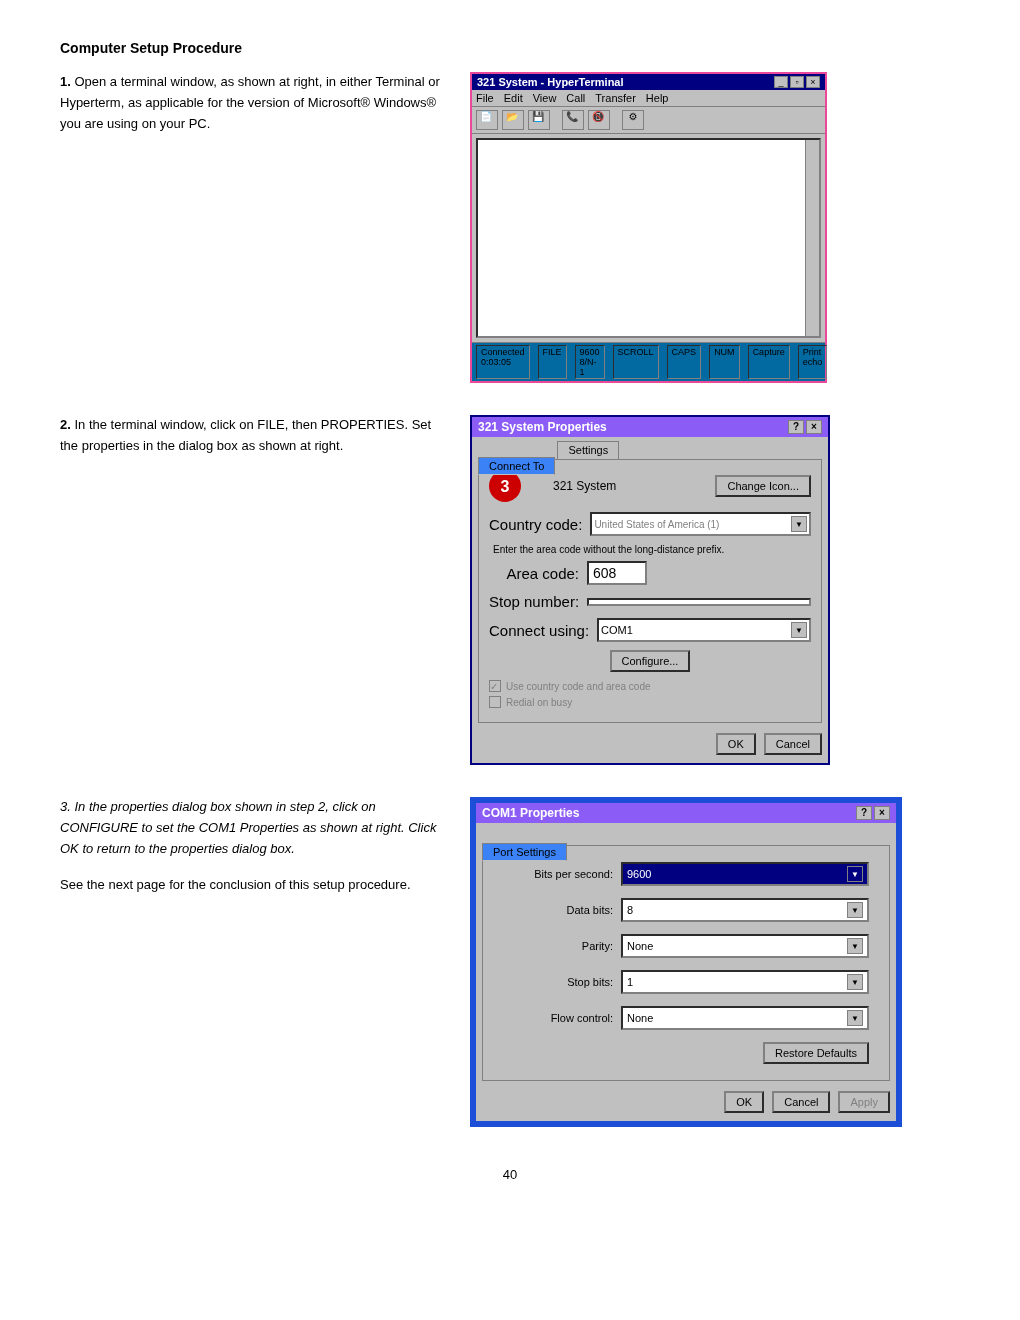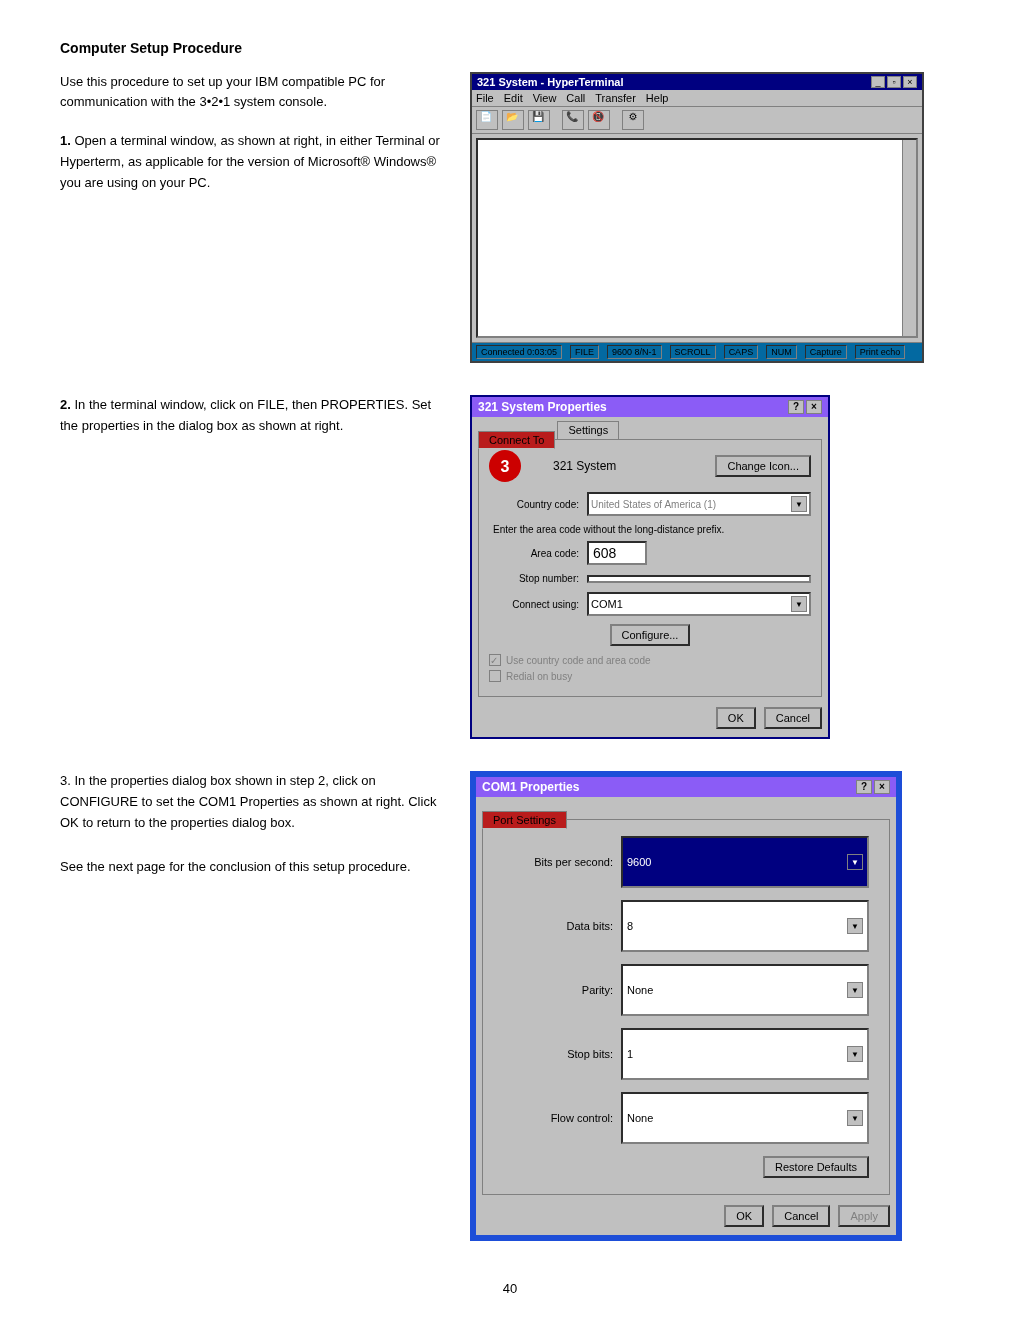--- a/index.html
+++ b/index.html
@@ -52,22 +52,22 @@
 
     
     .page-number {
       text-align: center;
       margin-top: 40px;
       font-size: 13px;
     }
 
     
     .hyperterm-window {
-      border: 2px solid #404040;
-      width: 454px;
+      border: 2px solid #ec4899;
+      width: 357px;
       background: #c0c0c0;
     }
     .hyperterm-titlebar {
       background: #000080;
       color: #fff;
       font-size: 11px;
       padding: 2px 5px;
       display: flex;
       justify-content: space-between;
       align-items: center;
@@ -168,40 +168,40 @@
     }
     .dialog-tab {
       background: #c0c0c0;
       border: 1px solid #808080;
       border-bottom: none;
       padding: 2px 10px;
       font-size: 11px;
       cursor: pointer;
     }
     .dialog-tab.active {
-      background: #b91c1c;
+      background: #3b82f6;
       border-bottom: 1px solid #c0c0c0;
       position: relative;
-      top: 10px;
+      top: 16px;
       z-index: 1;
     }
     .dialog-content {
       background: #c0c0c0;
       border: 1px solid #808080;
       margin: 0 6px 6px;
       padding: 10px;
     }
     .dialog-row {
       display: flex;
       align-items: center;
       margin-bottom: 8px;
       gap: 8px;
     }
     .dialog-label {
-      font-size: 10px;
+      font-size: 15px;
       min-width: 90px;
       text-align: right;
     }
     .dialog-input {
       border: 2px inset #808080;
       background: #fff;
       padding: 2px 4px;
       font-size: 14px;
       flex: 1;
       min-width: 0;
@@ -279,21 +279,21 @@
       gap: 8px;
     }
     .com-label {
       font-size: 11px;
       min-width: 110px;
       text-align: right;
     }
     .com-select {
       border: 2px inset #808080;
       background: #fff;
-      padding: 16px 4px;
+      padding: 2px 4px;
       font-size: 11px;
       flex: 1;
       display: flex;
       align-items: center;
       justify-content: space-between;
     }
     .com-select.highlighted {
       background: #000080;
       color: #fff;
     }
@@ -320,21 +320,20 @@
       gap: 16px;
     }
   </style>
 </head>
 <body>
 
 <div class="page-title">Computer Setup Procedure</div>
 
 <div class="section">
   <div class="section-text">
-    <p class="intro-text">Use this procedure to set up your IBM compatible PC for communication with the 3•2•1 system console.</p>
     <p>
       <span class="step-num">1.</span><span> Open a terminal window, as shown at right, in either Terminal or Hyperterm, as applicable for the version of Microsoft® Windows® you are using on your PC.</span>
     </p>
   </div>
   <div class="section-image">
     <div class="hyperterm-window">
       <div class="hyperterm-titlebar">
         <span class="title-text">321 System - HyperTerminal</span>
         <div class="win-btns">
           <div class="win-btn">_</div>
@@ -445,21 +444,21 @@
       <div class="dialog-footer">
         <button class="dialog-btn">OK</button>
         <button class="dialog-btn">Cancel</button>
       </div>
     </div>
   </div>
 </div>
 
 <div class="section3" style="margin-top:10px;">
   <div class="section3-text">
-    <p style="margin-bottom:24px;">
+    <p style="margin-bottom:16px;font-style:italic;">
       <span class="step-num">3.</span><span> In the properties dialog box shown in step 2, click on CONFIGURE to set the COM1 Properties as shown at right. Click OK to return to the properties dialog box.</span>
     </p>
     <p>See the next page for the conclusion of this setup procedure.</p>
   </div>
   <div class="section3-images">
     <div class="com-dialog">
       <div class="dialog-titlebar">
         <span>COM1 Properties</span>
         <div class="win-btns">
           <div class="win-btn">?</div>

